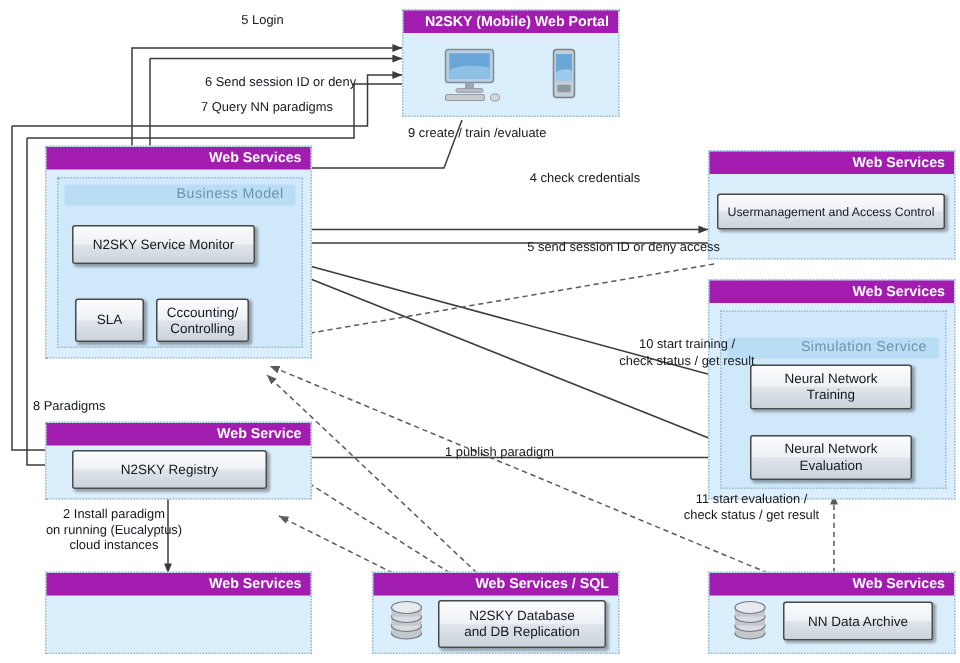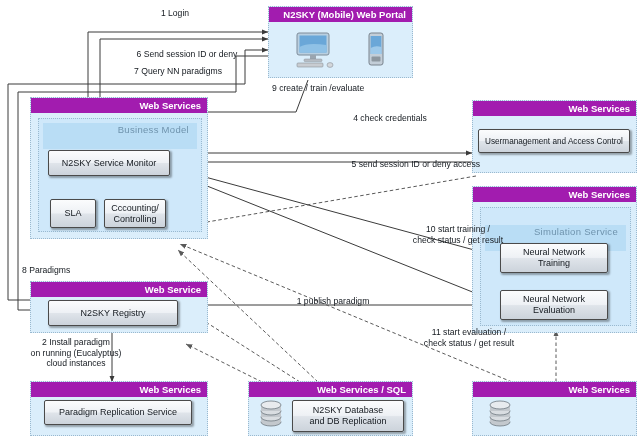--- a/index.html
+++ b/index.html
@@ -5,21 +5,21 @@
   html,body{margin:0;padding:0;background:#ffffff;}
   body{font-family:"Liberation Sans","DejaVu Sans",sans-serif;}
 
   #canvas{position:relative;width:640px;height:442px;background:#fff;overflow:hidden;}
 
   
   .svc{position:absolute;background:#dbeefb;border:1px dotted #9ab9cf;box-sizing:border-box;}
   .svc .hdr{height:15px;background:#a21caf;color:#ffffff;font-size:9.5px;font-weight:bold;
             text-align:right;line-height:15px;padding-right:6px;box-sizing:border-box;
             white-space:nowrap;}
-  .svc .sub{position:absolute;height:26px;background:#b9ddf5;color:#6f93ad;font-size:9.5px;
+  .svc .sub{position:absolute;height:14px;background:#b9ddf5;color:#6f93ad;font-size:9.5px;
             text-align:right;line-height:14px;padding-right:8px;box-sizing:border-box;
             white-space:nowrap;letter-spacing:.3px;}
   .svc .inner{position:absolute;border:1px dotted #9ab9cf;box-sizing:border-box;}
 
   
   .comp{position:absolute;box-sizing:border-box;
         background:linear-gradient(180deg,#fbfcfd 0%,#eef1f5 48%,#dfe4ea 52%,#ccd3db 100%);
         border:1px solid #4a4a4a;border-radius:2px;
         box-shadow:1.5px 1.5px 2px rgba(0,0,0,.33);
         display:flex;align-items:center;justify-content:center;text-align:center;
@@ -145,21 +145,20 @@
 Evaluation</div>
 
   <div class="svc" style="left:30px;top:281px;width:178px;height:52px;">
     <div class="hdr">Web Service</div>
   </div>
   <div class="comp" style="left:48px;top:300px;width:130px;height:26px;">N2SKY Registry</div>
 
   <div class="svc" style="left:30px;top:381px;width:178px;height:55px;">
     <div class="hdr">Web Services</div>
   </div>
-  <div class="comp" style="left:44px;top:400px;width:148px;height:25px;">Paradigm Replication Service</div>
 
   <div class="svc" style="left:248px;top:381px;width:165px;height:55px;">
     <div class="hdr">Web Services  /  SQL</div>
   </div>
   <div class="icon" style="left:258px;top:399px;width:26px;height:30px;">
     <svg width="26" height="30" viewBox="0 0 26 30">
       <g stroke="#6f7880" stroke-width=".8">
         <ellipse cx="13" cy="23" rx="10" ry="4" fill="#c3c8cd"></ellipse>
         <rect x="3" y="18" width="20" height="5" fill="#c3c8cd" stroke="none"></rect>
         <ellipse cx="13" cy="18" rx="10" ry="4" fill="#d9dde1"></ellipse>
@@ -182,30 +181,31 @@
         <ellipse cx="13" cy="23" rx="10" ry="4" fill="#c3c8cd"></ellipse>
         <rect x="3" y="18" width="20" height="5" fill="#c3c8cd" stroke="none"></rect>
         <ellipse cx="13" cy="18" rx="10" ry="4" fill="#d9dde1"></ellipse>
         <rect x="3" y="12" width="20" height="6" fill="#c3c8cd" stroke="none"></rect>
         <ellipse cx="13" cy="12" rx="10" ry="4" fill="#d9dde1"></ellipse>
         <rect x="3" y="6" width="20" height="6" fill="#c3c8cd" stroke="none"></rect>
         <ellipse cx="13" cy="6" rx="10" ry="4" fill="#e8ebee"></ellipse>
       </g>
     </svg>
   </div>
-
-  <div class="lbl c" style="left:130px;top:8px;width:90px;">1 Login</div>
+  <div class="comp" style="left:522px;top:401px;width:100px;height:26px;">NN Data Archive</div>
+
+  <div class="lbl c" style="left:130px;top:8px;width:90px;">5 Login</div>
   <div class="lbl c" style="left:112px;top:49px;width:150px;">6 Send session ID or deny</div>
   <div class="lbl c" style="left:108px;top:66px;width:140px;">7 Query NN paradigms</div>
   <div class="lbl" style="left:272px;top:83px;">9 create / train /evaluate</div>
   <div class="lbl c" style="left:310px;top:113px;width:160px;">4 check credentials</div>
   <div class="lbl c" style="left:290px;top:159px;width:190px;text-align:right;">5 send session ID or deny access</div>
   <div class="lbl c" style="left:398px;top:224px;width:120px;white-space:pre-line;">10 start training /
 check status / get result</div>
-  <div class="lbl c" style="left:404px;top:327px;width:130px;white-space:pre-line;">11 start evaluation /
+  <div class="lbl c" style="left:436px;top:327px;width:130px;white-space:pre-line;">11 start evaluation /
 check status / get result</div>
   <div class="lbl" style="left:22px;top:265px;">8 Paradigms</div>
   <div class="lbl c" style="left:278px;top:296px;width:110px;">1 publish paradigm</div>
   <div class="lbl c" style="left:12px;top:337px;width:128px;white-space:pre-line;">2 Install paradigm
 on running (Eucalyptus)
 cloud instances</div>
 
 </div>
 
 </body></html>

